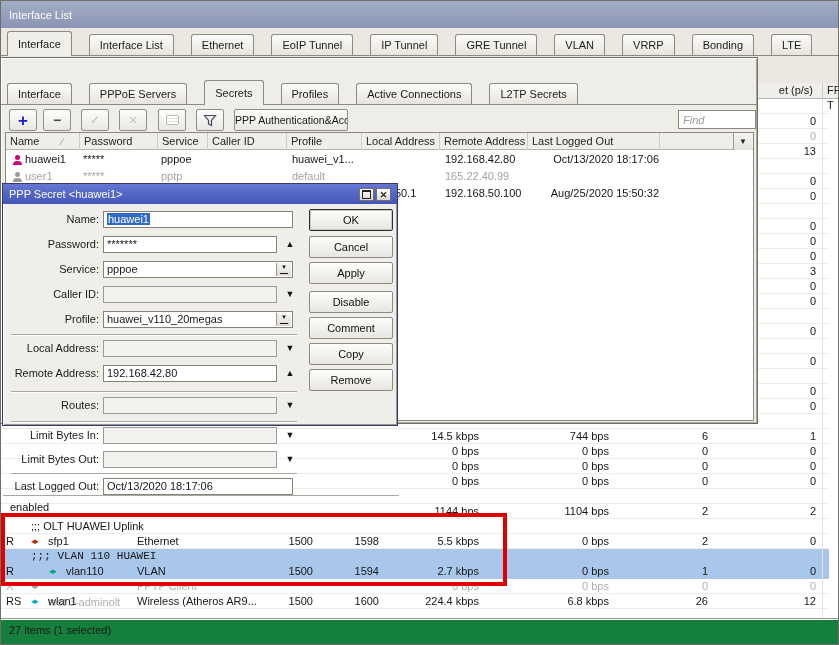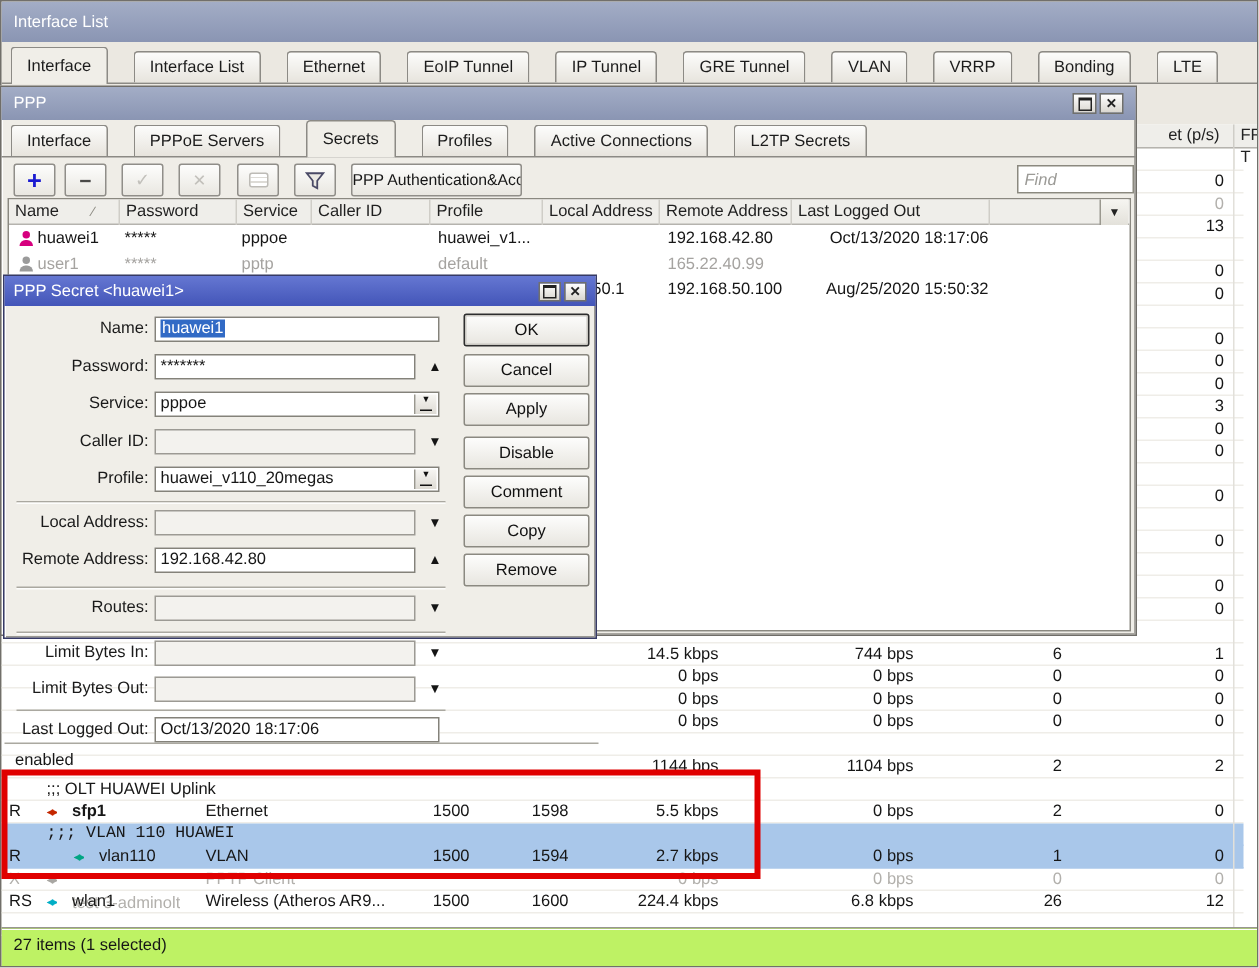--- a/index.html
+++ b/index.html
@@ -29,21 +29,21 @@
   .strip-header .h1{position:absolute;left:0;top:0;width:56px;text-align:right;line-height:15px;color:#222}
   .strip-header .h2{position:absolute;left:65px;top:0;line-height:15px;border-left:1px solid #cfcdc7;padding-left:4px;color:#222}
   .vline{position:absolute;left:821px;top:98px;width:1px;height:519px;background:#e2e0da}
   .irow{position:absolute;left:0;width:828px;height:15px;border-bottom:1px solid #efede8}
   .irow.sel{background:#a9c7ea;border-bottom-color:#a9c7ea}
   .irow.dim .icell{color:#b2b0ac}
   .icell{position:absolute;top:0;height:15px;line-height:14px;white-space:nowrap;overflow:hidden}
   .icell.num{text-align:right}
   .iface-icon{font-size:9px;letter-spacing:-1px;line-height:15px}
 
-  .statusbar{position:absolute;left:0;right:0;bottom:0;top:617px;background:#bef264;border-top:1px solid #989691;
+  .statusbar{position:absolute;left:0;right:0;bottom:0;top:617px;background:#15803d;border-top:1px solid #989691;
     box-shadow:inset 0 1px 0 #fff;padding:5px 0 17px 8px;z-index:6}
 
   
   .ppp-window{position:absolute;left:0;top:57px;width:758px;height:367px;background:#efede7;border:1px solid #6f6d68;
     box-shadow:inset 1px 1px 0 #fff,inset -1px -1px 0 #a8a6a0;z-index:20}
   .ppp-titlebar{height:22px}
   .ppp-tabs{top:22px;height:25px}
   .toolbar-area{position:absolute;left:0;top:47px;right:0;height:27px}
   .tbtn{position:absolute;top:4px;width:28px;height:22px;background:linear-gradient(#fdfdfc,#e9e7e1);
     border:1px solid #908e89;border-radius:2px;display:flex;align-items:center;justify-content:center}
@@ -208,21 +208,21 @@
         <span class="icell num" style="left: 482px; width: 126px;">1104 bps</span>
         <span class="icell num" style="left: 612px; width: 95px;">2</span>
         <span class="icell num" style="left: 711px; width: 104px;">2</span>
       </div>
       <div class="irow" style="top: 518px; text-align: center;">
         <span class="icell" style="left: 30px;">;;; OLT HUAWEI Uplink</span>
       </div>
       <div class="irow" style="top: 533px;">
         <span class="icell" style="left: 5px;">R</span>
         <span class="icell iface-icon" style="left: 30px; color: rgb(196, 39, 0);">◂▸</span>
-        <span class="icell" style="left: 47px; font-weight: bold;">sfp1</span>
+        <span class="icell" style="left: 47px;">sfp1</span>
         <span class="icell" style="left: 136px;">Ethernet</span>
         <span class="icell num" style="left: 240px; width: 72px;">1500</span>
         <span class="icell num" style="left: 316px; width: 62px;">1598</span>
         <span class="icell num" style="left: 380px; width: 98px;">5.5 kbps</span>
         <span class="icell num" style="left: 482px; width: 126px;">0 bps</span>
         <span class="icell num" style="left: 612px; width: 95px;">2</span>
         <span class="icell num" style="left: 711px; width: 104px;">0</span>
       </div>
       <div class="irow sel" style="top: 548px;">
         <span class="icell" style="left: 30px; font-family: Liberation Mono, monospace;">;;; VLAN 110 HUAWEI</span>
@@ -264,31 +264,20 @@
       <div class="irow" style="top: 608px;"></div>
     </div>
   <div class="vline"></div>
 
   <div class="statusbar">
     <span>27 items (1 selected)</span>
   </div>
 </div>
 
 <div class="ppp-window">
-  <div class="titlebar ppp-titlebar">
-    <span>PPP</span>
-    <span class="winbtns">
-      <span class="wbtn">
-          <span class="max-icon"></span>
-        </span>
-      <span class="wbtn">
-          <span class="close-icon"></span>
-        </span>
-    </span>
-  </div>
   <div class="tabstrip ppp-tabs">
     <div class="tab">Interface</div>
     <div class="tab">PPPoE Servers</div>
     <div class="tab active">Secrets</div>
     <div class="tab">Profiles</div>
     <div class="tab">Active Connections</div>
     <div class="tab">L2TP Secrets</div>
   </div>
 
   <div class="toolbar-area">

